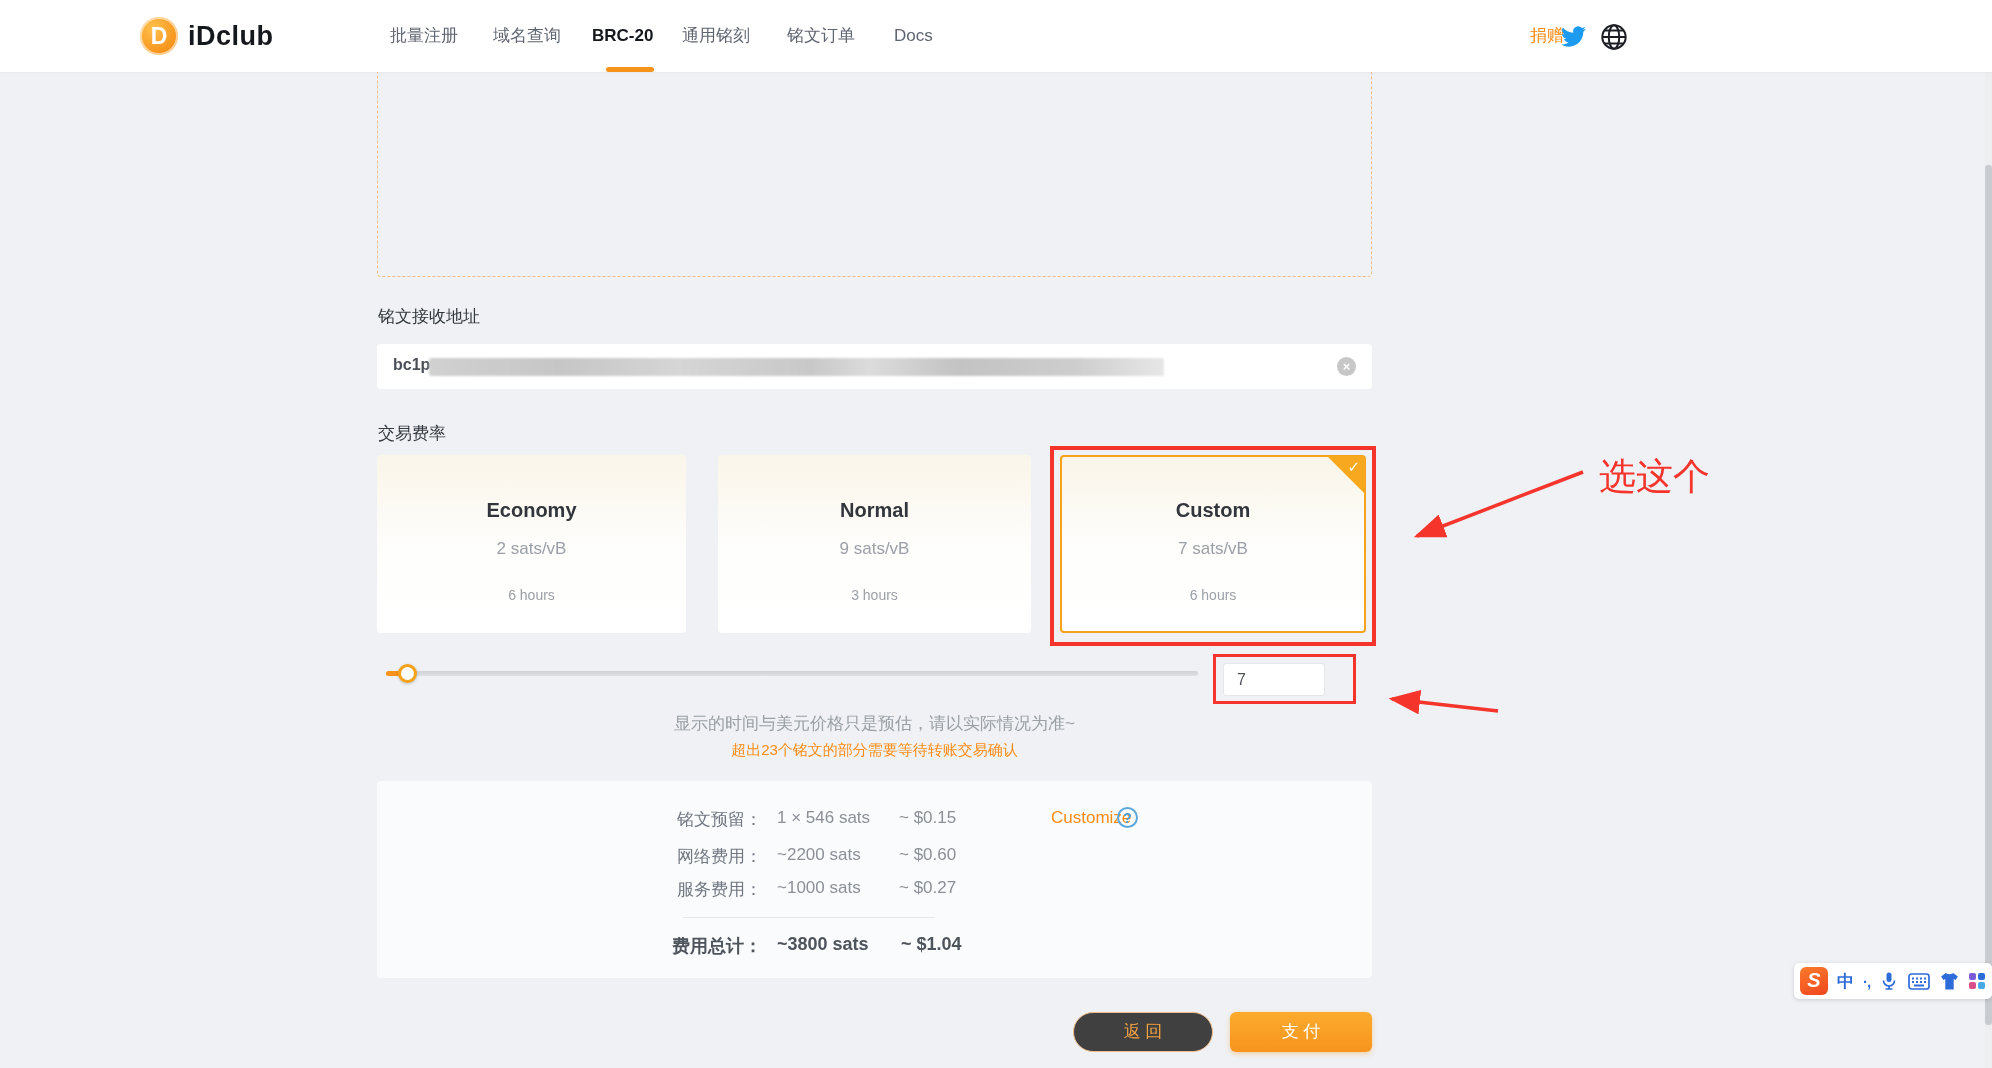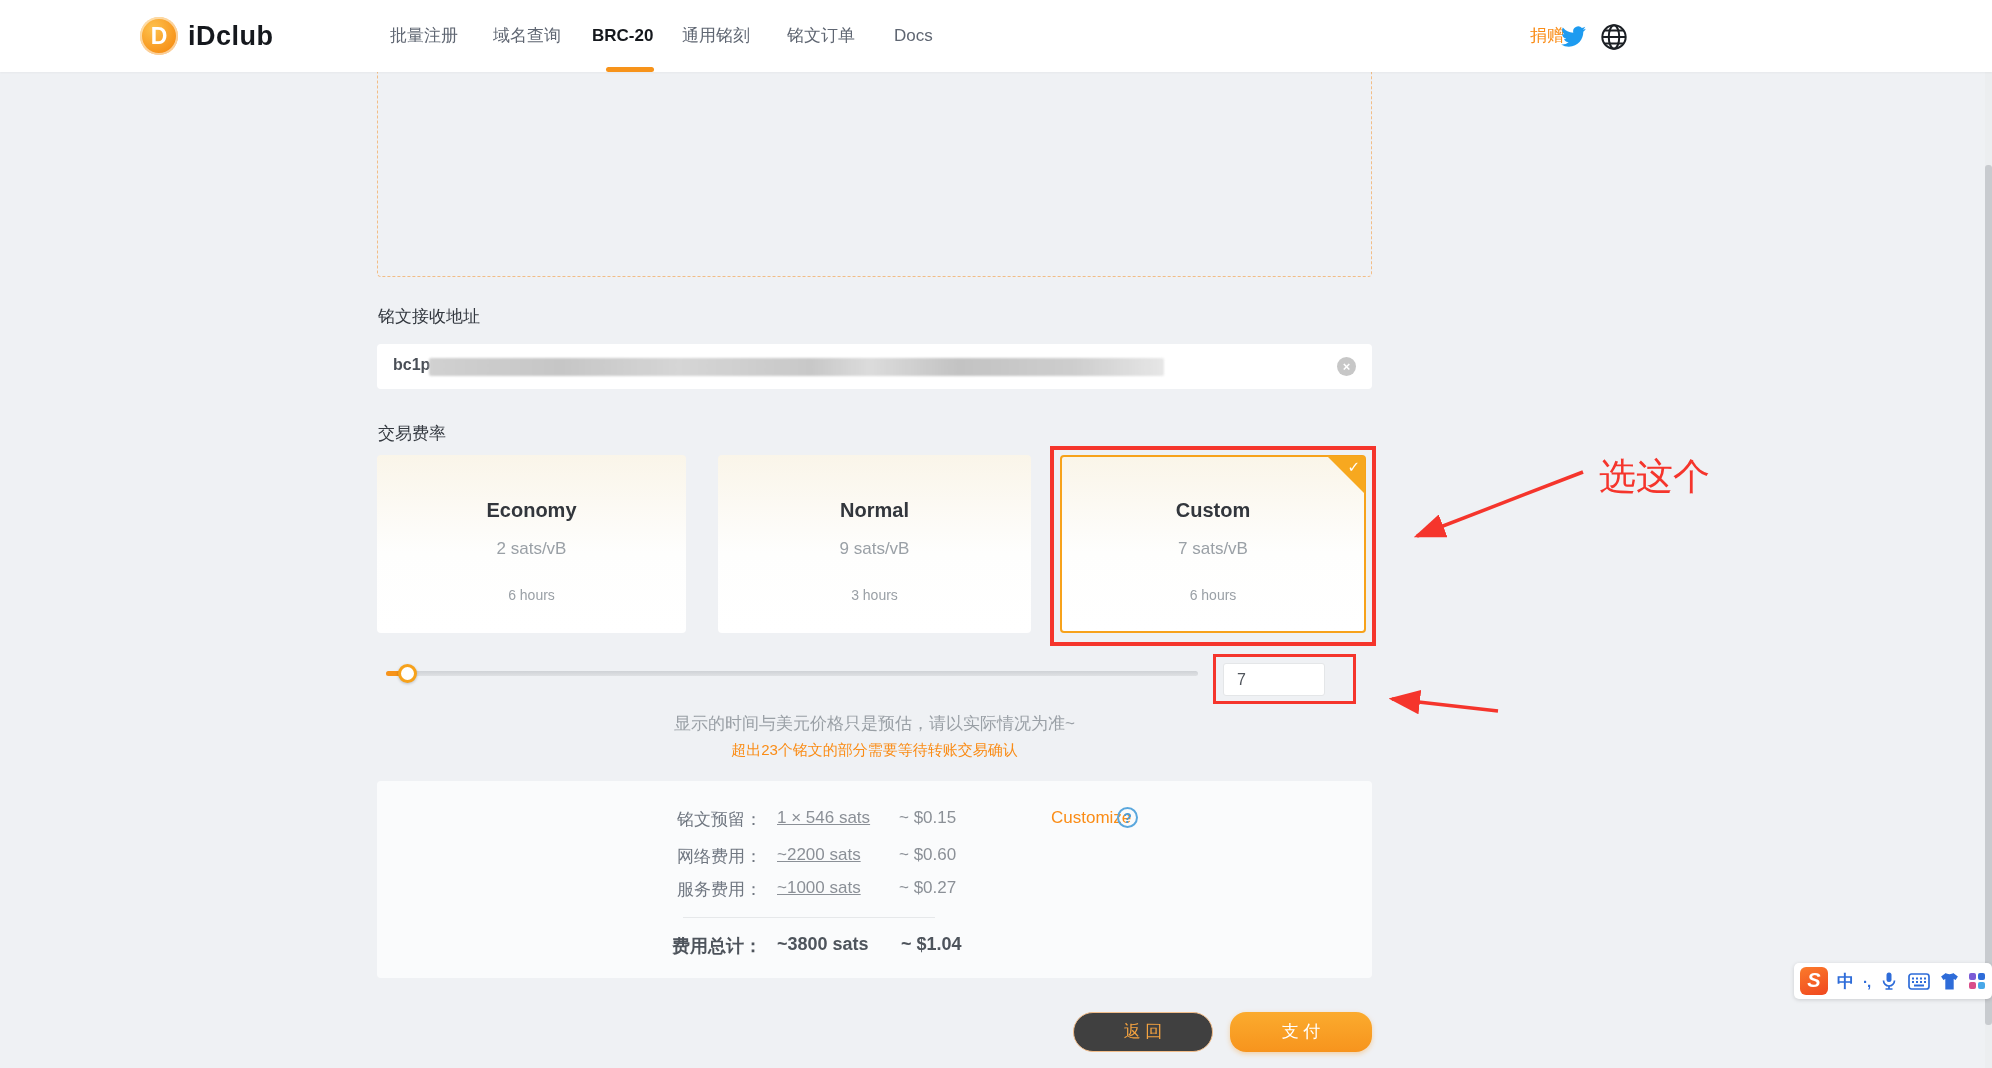--- a/index.html
+++ b/index.html
@@ -47,33 +47,33 @@
   .slider-fill { position:absolute; left:0; top:0; width:22px; height:5px; border-radius:3px; background:#f7931a; }
   .slider-handle { position:absolute; left:12px; top:-7px; width:19px; height:19px; border-radius:50%; background:#fff; border:3px solid #f7a21b; box-shadow:0 1px 3px rgba(0,0,0,.2); cursor:grab; }
   .gas-input { position:absolute; left:1223px; top:663px; width:102px; height:33px; background:#fff; border:1px solid #e4e6e8; border-radius:3px; font-size:16px; color:#50555c; line-height:31px; padding-left:13px; cursor:text; }
 
   .note1 { position:absolute; left:377px; top:712px; width:995px; text-align:center; font-size:17px; color:#9aa0a6; }
   .note2 { position:absolute; left:377px; top:741px; width:995px; text-align:center; font-size:15px; color:#fa8c16; }
 
   
   .summary { position:absolute; left:377px; top:781px; width:995px; height:197px; background:#fafbfc; border-radius:4px; }
   .s-label { position:absolute; left:283px; width:102px; text-align:right; font-size:17px; color:#707781; }
-  .s-sats  { position:absolute; left:400px; font-size:17px; color:#8b9097;text-decoration:underline; }
+  .s-sats  { position:absolute; left:400px; font-size:17px; color:#8b9097; }
   .s-usd   { position:absolute; left:522px; font-size:17px; color:#8b9097; }
   .s-row1 { top:27px; } .s-row2 { top:64px; } .s-row3 { top:97px; }
   .customize { position:absolute; left:633px; top:27px; font-size:17px; color:#fa8c16; cursor:pointer;margin-left:41px; }
   .help-ic { position:absolute; left:740px; top:26px; width:21px; height:21px; border-radius:50%; border:2px solid #5aa7dd; color:#4a9bd6; font-size:14px; font-weight:bold; text-align:center; line-height:18px; cursor:pointer; }
   .s-divider { position:absolute; left:306px; top:136px; width:252px; height:1px; background:#e6e8ea; }
   .s-total-label { position:absolute; left:283px; width:102px; text-align:right; top:153px; font-size:18px; font-weight:bold; color:#4e545c; }
   .s-total-sats  { position:absolute; left:400px; top:153px; font-size:18px; font-weight:bold; color:#4e545c; }
   .s-total-usd   { position:absolute; left:524px; top:153px; font-size:18px; font-weight:bold; color:#4e545c; }
 
   
   .btn-back { position:absolute; left:1073px; top:1012px; width:140px; height:40px; border-radius:21px; background:#404040; border:1px solid #f2bd8a; color:#f5a340; font-size:17px; text-align:center; line-height:38px; cursor:pointer; }
-  .btn-pay  { position:absolute; left:1230px; top:1012px; width:142px; height:40px; border-radius:16px; background:linear-gradient(180deg,#fbab2e,#f7941d); color:#fff; font-size:17px; text-align:center; line-height:40px; cursor:pointer; box-shadow:0 2px 5px rgba(247,148,29,.35); }
+  .btn-pay  { position:absolute; left:1230px; top:1012px; width:142px; height:40px; border-radius:6px; background:linear-gradient(180deg,#fbab2e,#f7941d); color:#fff; font-size:17px; text-align:center; line-height:40px; cursor:pointer; box-shadow:0 2px 5px rgba(247,148,29,.35); }
 
   
   .red-rect-card  { position:absolute; left:1050px; top:446px; width:326px; height:200px; border:4px solid #f5352c; z-index:5; pointer-events:none; }
   .red-rect-input { position:absolute; left:1213px; top:654px; width:143px; height:50px; border:3px solid #f5352c; z-index:5; pointer-events:none; }
   .ann-select { position:absolute; left:1599px; top:452px; font-size:37px; color:#f5352c; z-index:6; }
   .ann-fill   { position:absolute; left:1512px; top:690px; font-size:34px; color:#f5352c; z-index:6; white-space:nowrap; }
   .ann-arrow  { position:absolute; z-index:6; pointer-events:none; }
 
   
   .ime { position:absolute; left:1794px; top:963px; width:198px; height:36px; background:#fff; border-radius:5px; box-shadow:0 1px 4px rgba(0,0,0,.15); display:flex; align-items:center; gap:9px; padding:0 6px; overflow:hidden; z-index:20; }

